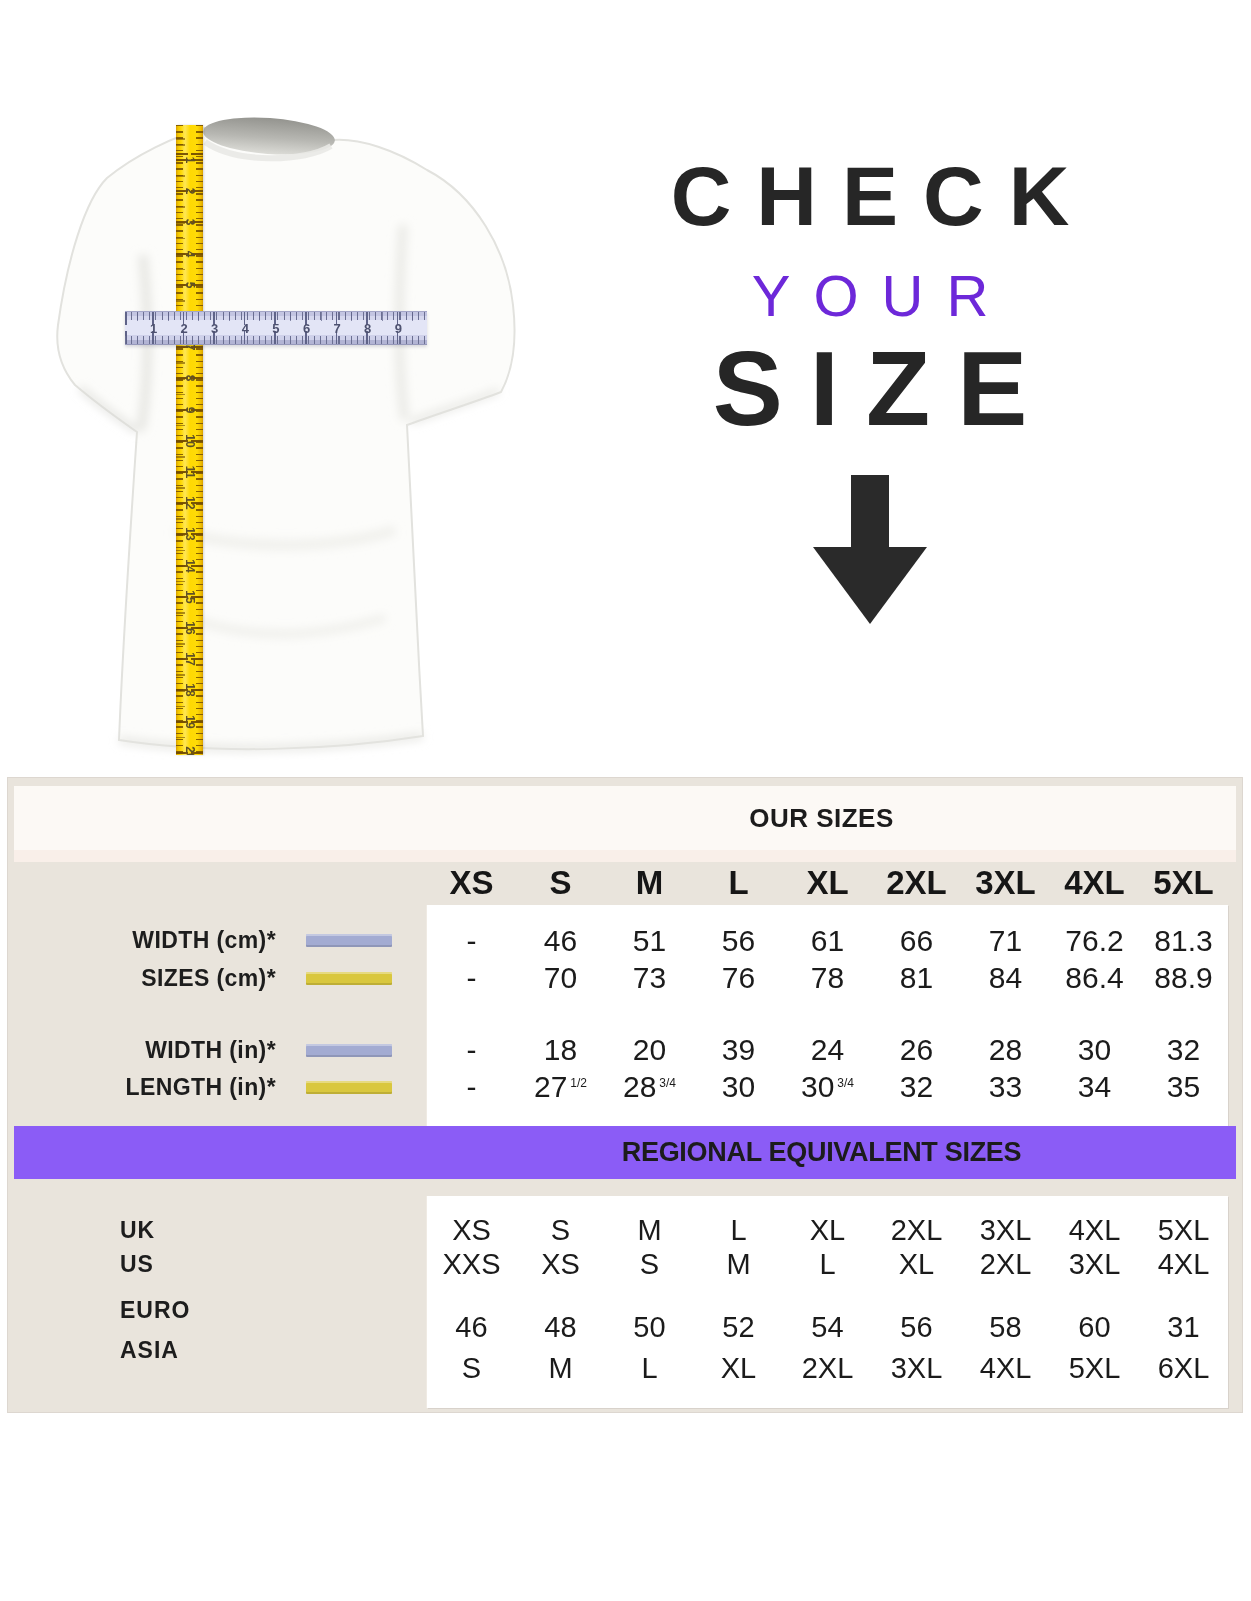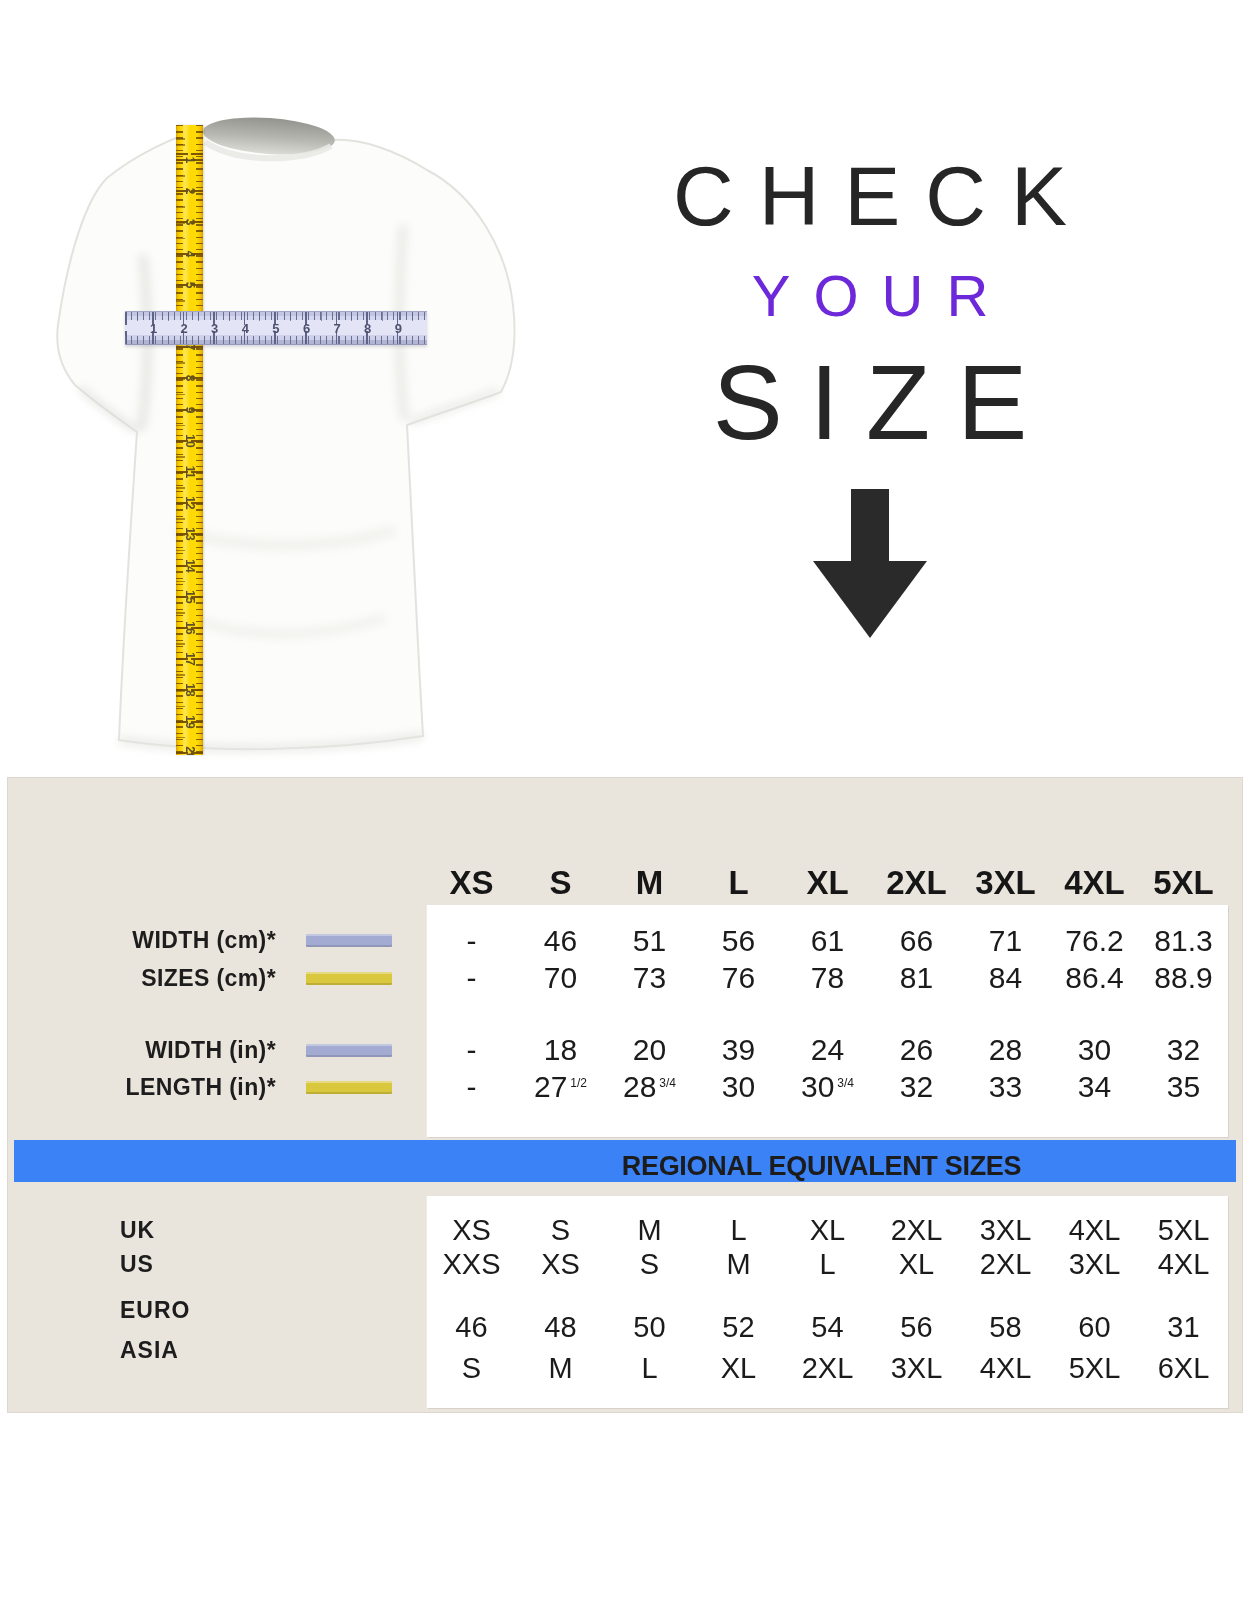--- a/index.html
+++ b/index.html
@@ -43,35 +43,35 @@
         background-position-x:27px}
   .r-units.t{top:1px}.r-units.b{bottom:1px}
   .r-halves{position:absolute;left:0;right:0;top:1px;height:9px;
         background:repeating-linear-gradient(90deg,rgba(95,99,136,.7) 0 1px,transparent 1px 15.3px);
         background-position-x:12px}
   #ruler .num{position:absolute;top:10px;width:15px;text-align:center;
         font-size:13px;font-weight:700;color:#4e5270}
 
   
   #title{position:absolute;left:620px;top:148px;width:500px;text-align:center;color:#262626}
-  .t1{font-size:84px;font-weight:400;letter-spacing:25px;padding-left:25px;line-height:1.15;white-space:nowrap}
+  .t1{font-size:84px;font-weight:700;letter-spacing:25px;padding-left:25px;line-height:1.15;white-space:nowrap}
   .t2{font-size:58px;font-weight:400;letter-spacing:23px;padding-left:23px;margin-top:17px;color:#6d28d9;white-space:nowrap}
-  .t3{font-size:105px;font-weight:400;letter-spacing:27px;padding-left:27px;margin-top:14px;white-space:nowrap}
+  .t3{font-size:105px;font-weight:700;letter-spacing:27px;padding-left:27px;white-space:nowrap}
   #arrow{margin-top:26px}
   #arrow .shaft{width:38px;height:72px;background:#2a2a2a;margin:0 auto}
   #arrow .head{width:0;height:0;margin:0 auto;
         border-left:57px solid transparent;border-right:57px solid transparent;
         border-top:77px solid #2a2a2a}
 
   
   #card{position:absolute;left:8px;top:778px;width:1234px;height:634px;
         background:#e9e4dc;box-shadow:0 0 0 1px #ddd7d0}
   .band{position:absolute;left:6px;right:6px}
   #band1{top:8px;height:64px;background:#fcf9f5;border-bottom:12px solid #f9efe9}
-  #band2{top:362px;height:42px;background:#3b82f6}
+  #band2{top:348px;height:53px;background:#8b5cf6}
   .btitle{position:absolute;left:407px;width:801px;text-align:center;font-weight:700;color:#1c1c1c}
   #band1 .btitle{top:17px;font-size:26px;letter-spacing:.5px}
   #band2 .btitle{top:11px;font-size:27px;letter-spacing:-.3px}
 
   #cols{position:absolute;left:419px;top:85px;width:801px;height:40px;
         display:grid;grid-template-columns:repeat(9,1fr);align-items:center;text-align:center;
         font-size:33px;font-weight:700;color:#161616}
 
   .wbox{position:absolute;left:419px;width:801px;background:#ffffff;
         box-shadow:1px 1px 0 #d8d2cb, -1px 0 0 #efeae3}
@@ -194,20 +194,23 @@
     <div class="t1">CHECK</div>
     <div class="t2">YOUR</div>
     <div class="t3">SIZE</div>
     <div id="arrow">
       <div class="shaft"></div>
       <div class="head"></div>
     </div>
   </div>
 
   <div id="card">
+    <div class="band" id="band1">
+      <div class="btitle">OUR SIZES</div>
+    </div>
 
     <div id="cols">
         <div>XS</div>
         <div>S</div>
         <div>M</div>
         <div>L</div>
         <div>XL</div>
         <div>2XL</div>
         <div>3XL</div>
         <div>4XL</div>

